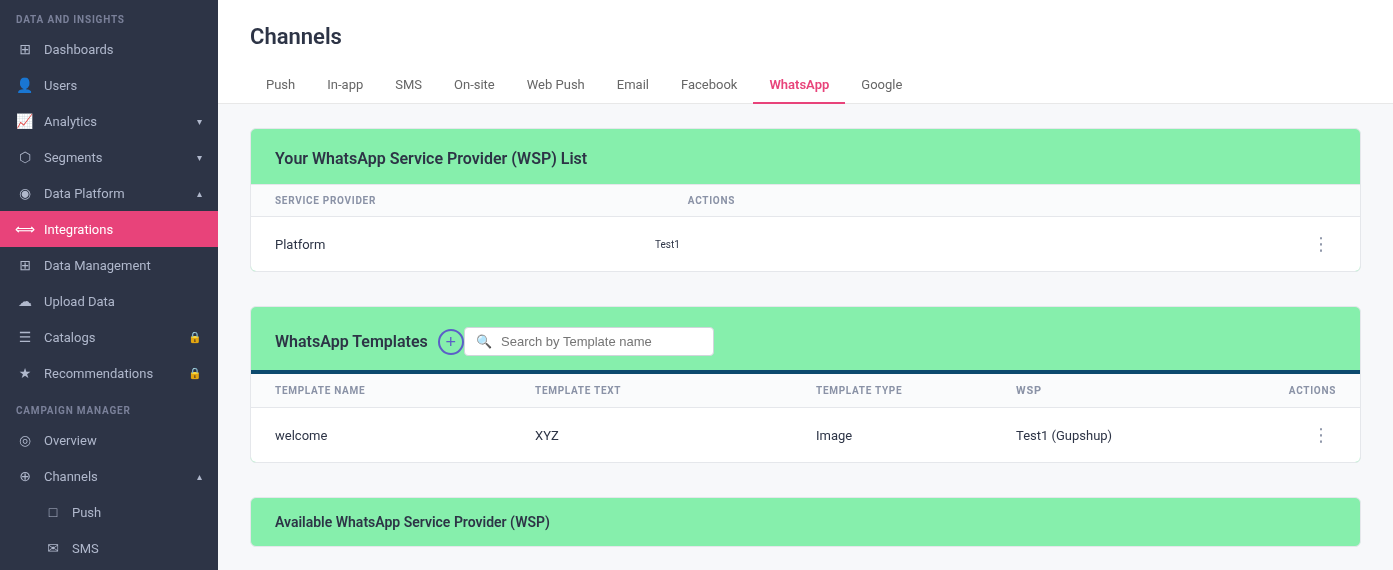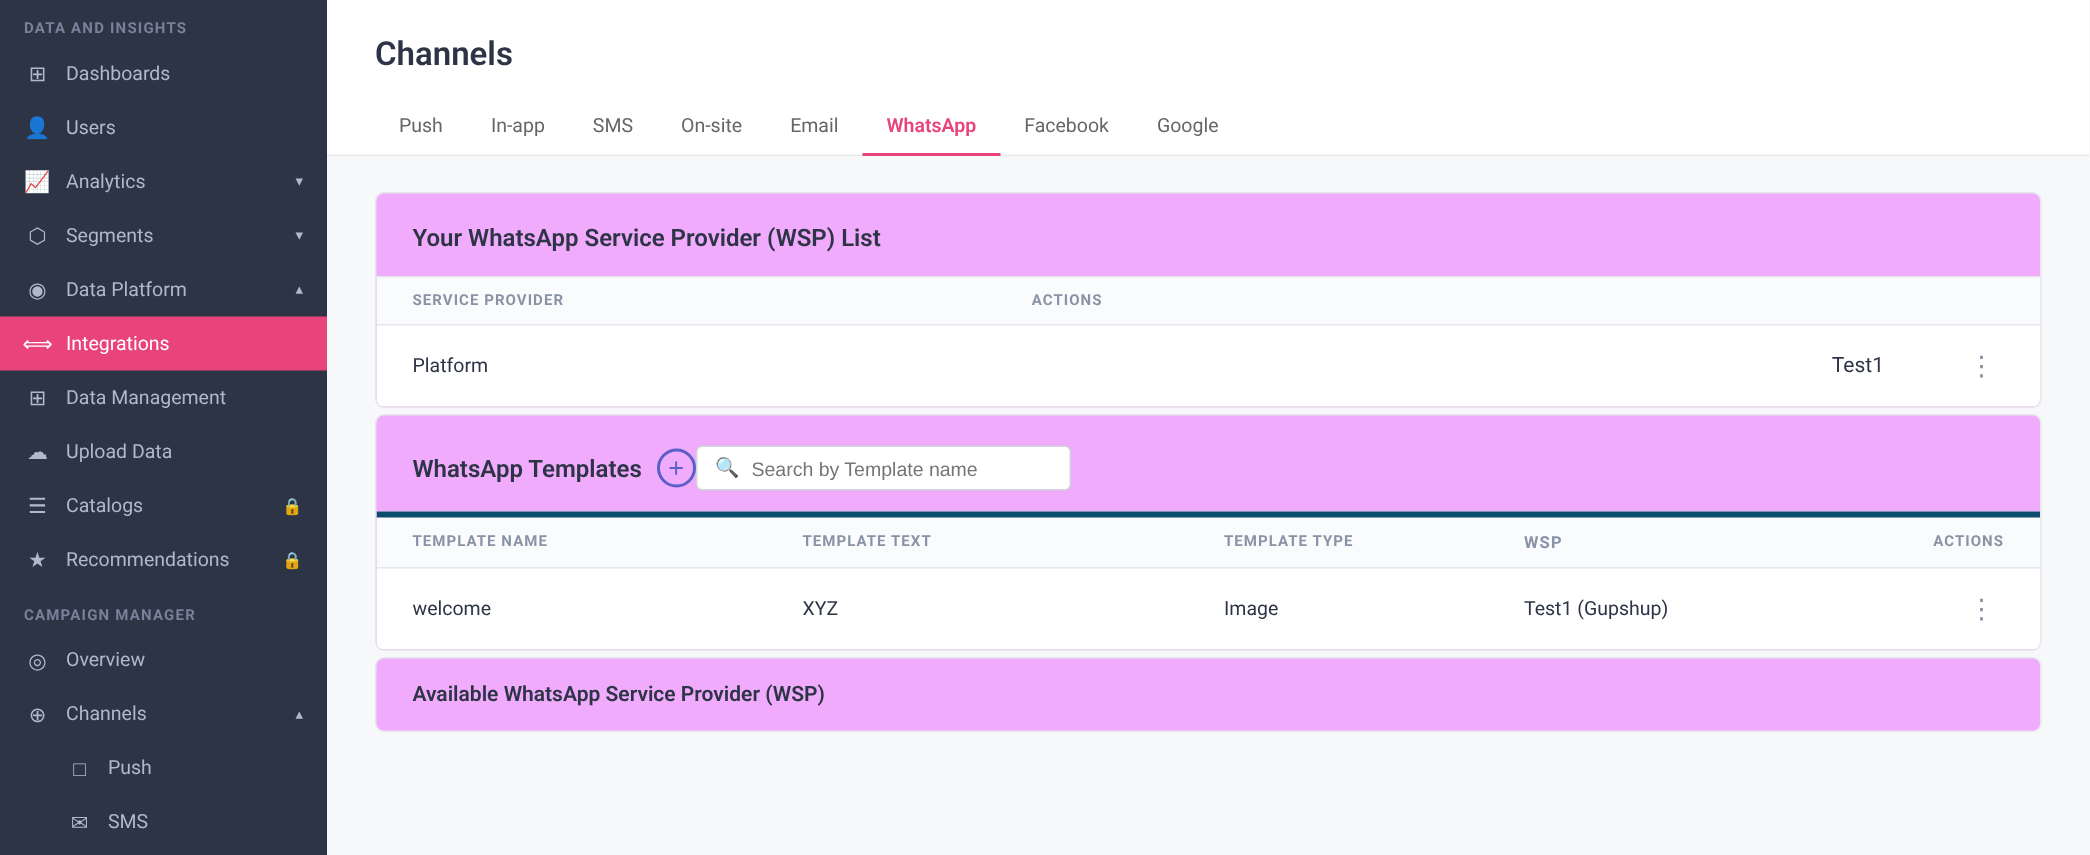--- a/index.html
+++ b/index.html
@@ -102,24 +102,24 @@
 
     
     .content-area {
       padding: 24px 32px;
       background: #f7f8fa;
       flex: 1;
     }
 
     
     .card {
-      background: #f0abfc;
+      background: #86efac;
       border-radius: 6px;
       border: 1px solid #e5e7eb;
-      margin-bottom: 4px;
+      margin-bottom: 34px;
       overflow: hidden;
     }
     .card-inner {
       padding: 20px 24px 0 24px;
     }
     .card-title {
       font-size: 16px;
       font-weight: 600;
       color: #2d3446;
       margin-bottom: 16px;
@@ -140,21 +140,21 @@
 
     .table-row {
       display: flex;
       align-items: center;
       padding: 14px 24px;
       border-bottom: 1px solid #f0f1f3;
       background: #fff;
     }
     .table-row:last-child { border-bottom: none; }
     .cell-service { flex: 0 0 380px; font-size: 13px; color: #2d3446; }
-    .cell-config { flex: 1; font-size: 14px; color: #2d3446; text-align: right; }
+    .cell-config { flex: 1; font-size: 10px; color: #2d3446; }
     .cell-actions { flex: 0 0 80px; text-align: right; }
     .dots-btn { background: none; border: none; cursor: pointer; font-size: 18px; color: #8a92a6; padding: 2px 6px; }
 
     
     .templates-card-header {
       display: flex;
       align-items: center;
       justify-content: flex-start;
       padding: 20px 24px 14px 24px;
     }
@@ -306,23 +306,24 @@
 </div>
 
 <div id="main">
   <div class="page-header">
     <div class="page-title">Channels</div>
     <div class="tabs">
       <div class="tab">Push</div>
       <div class="tab">In-app</div>
       <div class="tab">SMS</div>
       <div class="tab">On-site</div>
+      <div class="tab">Web Push</div>
       <div class="tab">Email</div>
+      <div class="tab">Facebook</div>
       <div class="tab active">WhatsApp</div>
-      <div class="tab">Facebook</div>
       <div class="tab">Google</div>
     </div>
   </div>
 
   <div class="content-area">
 
     <div class="card">
       <div class="card-inner">
         <div class="card-title">Your WhatsApp Service Provider (WSP) List</div>
       </div>

